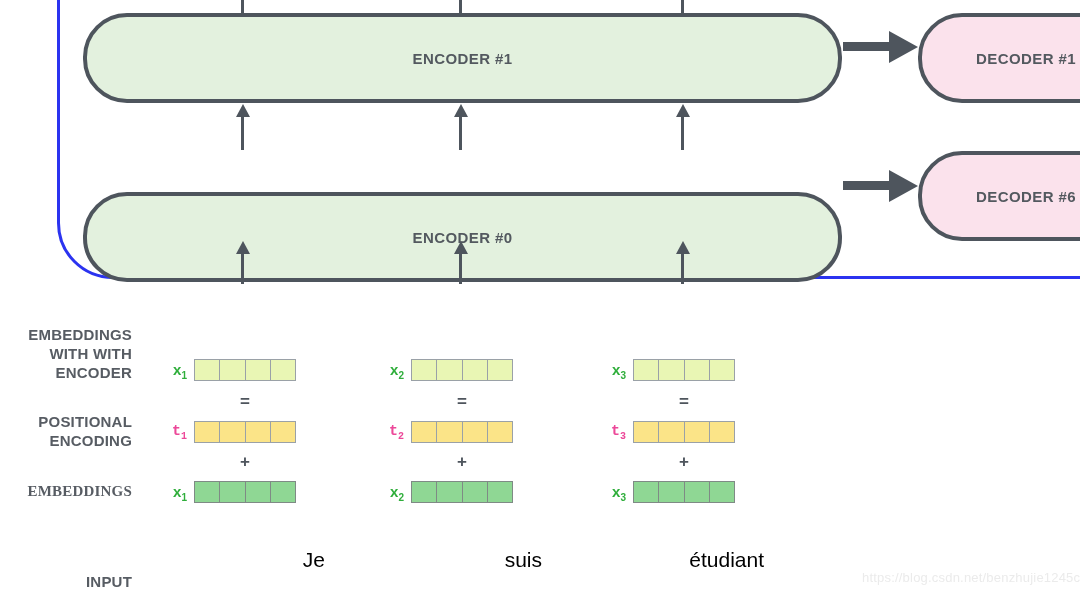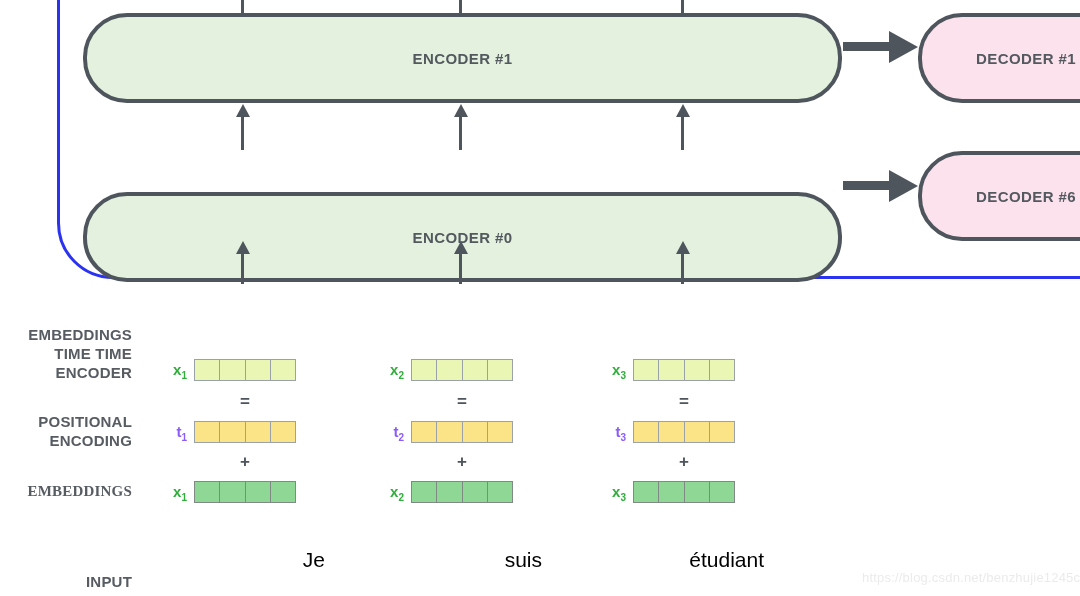--- a/index.html
+++ b/index.html
@@ -75,21 +75,21 @@
   .bar-emb .cell{border-right:1px solid #7f8a85;}
   .vbar .cell:last-child{border-right:none;}
   
   .veclabel{
     position:absolute;width:64px;text-align:right;
     font-size:15px;font-weight:700;line-height:22px;
     white-space:nowrap;
   }
   .veclabel sub{font-size:10px;line-height:0;}
   .lab-green{color:#2fae3b;}
-  .lab-amber{color:#8b5cf6;}
+  .lab-amber{color:#ec4899;font-family:Liberation Mono, monospace;}
   
   .op{
     position:absolute;width:102px;text-align:center;
     font-size:17px;font-weight:700;color:#4e555d;line-height:16px;
   }
   
   .word{
     position:absolute;width:160px;text-align:right;
     font-size:21px;color:#000000;line-height:24px;
   }
@@ -137,21 +137,21 @@
   <div class="vhead" style="left:676px;top:241px;"></div>
   <div class="vline" style="left:681px;top:252px;height:32px;"></div>
 
   <div class="hline" style="left:843px;top:42px;width:50px;"></div>
   <div class="hhead" style="left:889px;top:31px;"></div>
   <div class="hline" style="left:843px;top:181px;width:50px;"></div>
   <div class="hhead" style="left:889px;top:170px;"></div>
 
   <div class="rowlabel" style="top:325px;">
     <div>EMBEDDINGS</div>
-    <div>TIME TIME</div>
+    <div>WITH WITH</div>
     <div>ENCODER</div>
   </div>
   <div class="rowlabel" style="top:412px;">
     <div>POSITIONAL</div>
     <div>ENCODING</div>
   </div>
   <div class="rowlabel" style="top:482px;font-family:Liberation Serif, serif;">
     <div>EMBEDDINGS</div>
   </div>
   <div class="rowlabel" style="top:572px;">

